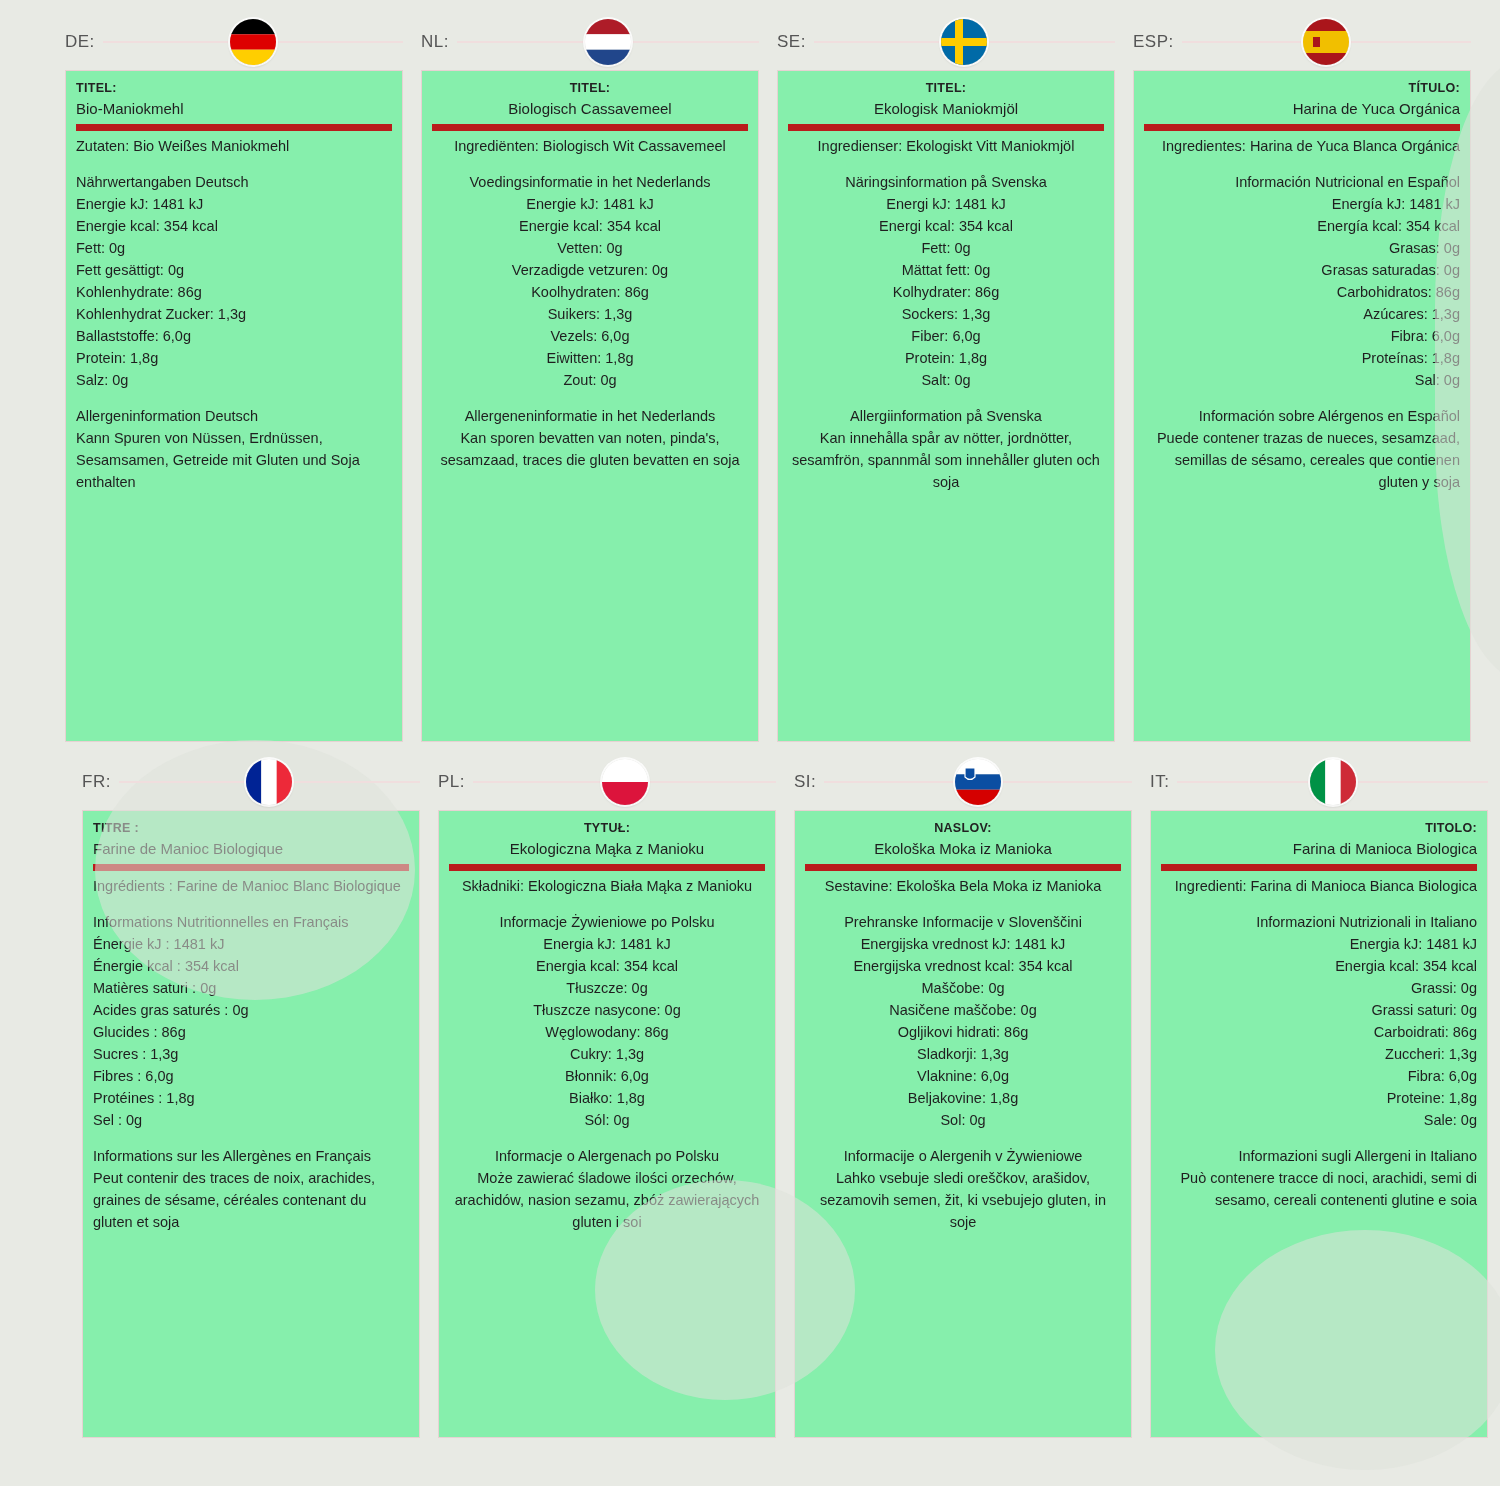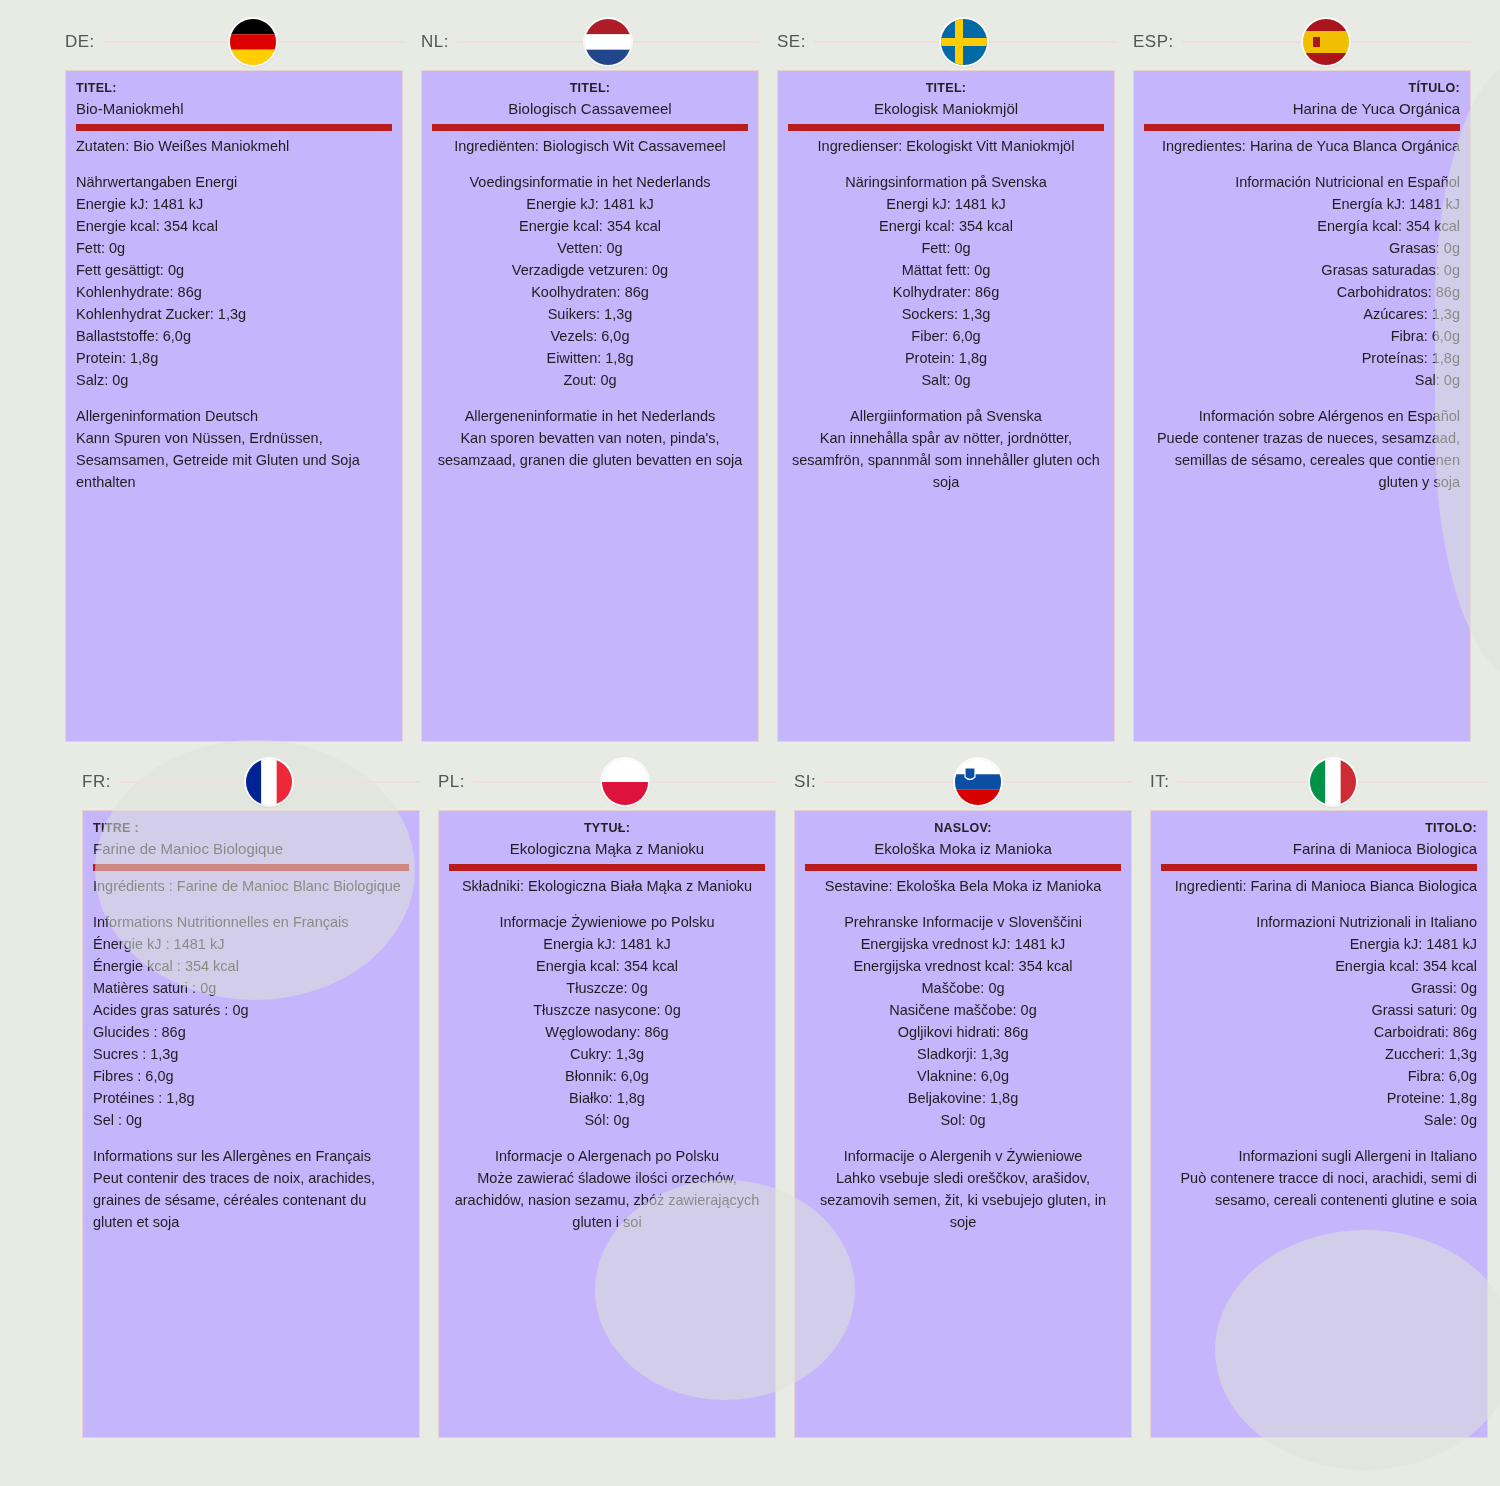--- a/index.html
+++ b/index.html
@@ -79,21 +79,21 @@
     transform: translate(-50%, -50%);
     width: 46px;
     height: 46px;
     border-radius: 50%;
     overflow: hidden;
     box-shadow: 0 0 0 2px rgba(255,255,255,.85), 0 1px 3px rgba(0,0,0,.35);
   }
   .flag svg { display: block; width: 46px; height: 46px; }
 
   .panel {
-    background: #c4b5fd;
+    background: #86efac;
     border: 1px solid #e6d2d2;
     box-sizing: border-box;
     padding: 8px 10px 14px 10px;
     font-size: 14.5px;
     line-height: 1.52;
     color: #1f1f1f;
   }
   .row1 .panel { height: 672px; }
   .row2 .panel { height: 628px; }
 
@@ -143,21 +143,21 @@
                 </g>
               </svg>
           </span>
         </span>
       </div>
       <div class="panel align-left">
         <div class="panel-title-label">TITEL:</div>
         <div class="panel-title-value">Bio-Maniokmehl</div>
         <div class="body-text">Zutaten: Bio Weißes Maniokmehl</div>
         <div class="spacer"></div>
-        <div class="body-text">Nährwertangaben Energi</div>
+        <div class="body-text">Nährwertangaben Deutsch</div>
         <div class="body-text">Energie kJ: 1481 kJ</div>
         <div class="body-text">Energie kcal: 354 kcal</div>
         <div class="body-text">Fett: 0g</div>
         <div class="body-text">Fett gesättigt: 0g</div>
         <div class="body-text">Kohlenhydrate: 86g</div>
         <div class="body-text">Kohlenhydrat Zucker: 1,3g</div>
         <div class="body-text">Ballaststoffe: 6,0g</div>
         <div class="body-text">Protein: 1,8g</div>
         <div class="body-text">Salz: 0g</div>
         <div class="spacer"></div>
@@ -189,21 +189,21 @@
         <div class="body-text">Energie kcal: 354 kcal</div>
         <div class="body-text">Vetten: 0g</div>
         <div class="body-text">Verzadigde vetzuren: 0g</div>
         <div class="body-text">Koolhydraten: 86g</div>
         <div class="body-text">Suikers: 1,3g</div>
         <div class="body-text">Vezels: 6,0g</div>
         <div class="body-text">Eiwitten: 1,8g</div>
         <div class="body-text">Zout: 0g</div>
         <div class="spacer"></div>
         <div class="body-text">Allergeneninformatie in het Nederlands</div>
-        <div class="body-text">Kan sporen bevatten van noten, pinda's, sesamzaad, granen die gluten bevatten en soja</div>
+        <div class="body-text">Kan sporen bevatten van noten, pinda's, sesamzaad, traces die gluten bevatten en soja</div>
       </div>
     </div>
 
     <div class="lang-block">
       <div class="lang-head">
         <span class="lang-code">SE:</span>
         <span class="lang-rule">
           <span class="flag">
             <svg viewBox="0 0 46 46">
                 <rect x="0" y="0" width="46" height="46" fill="#006aa7"></rect>

